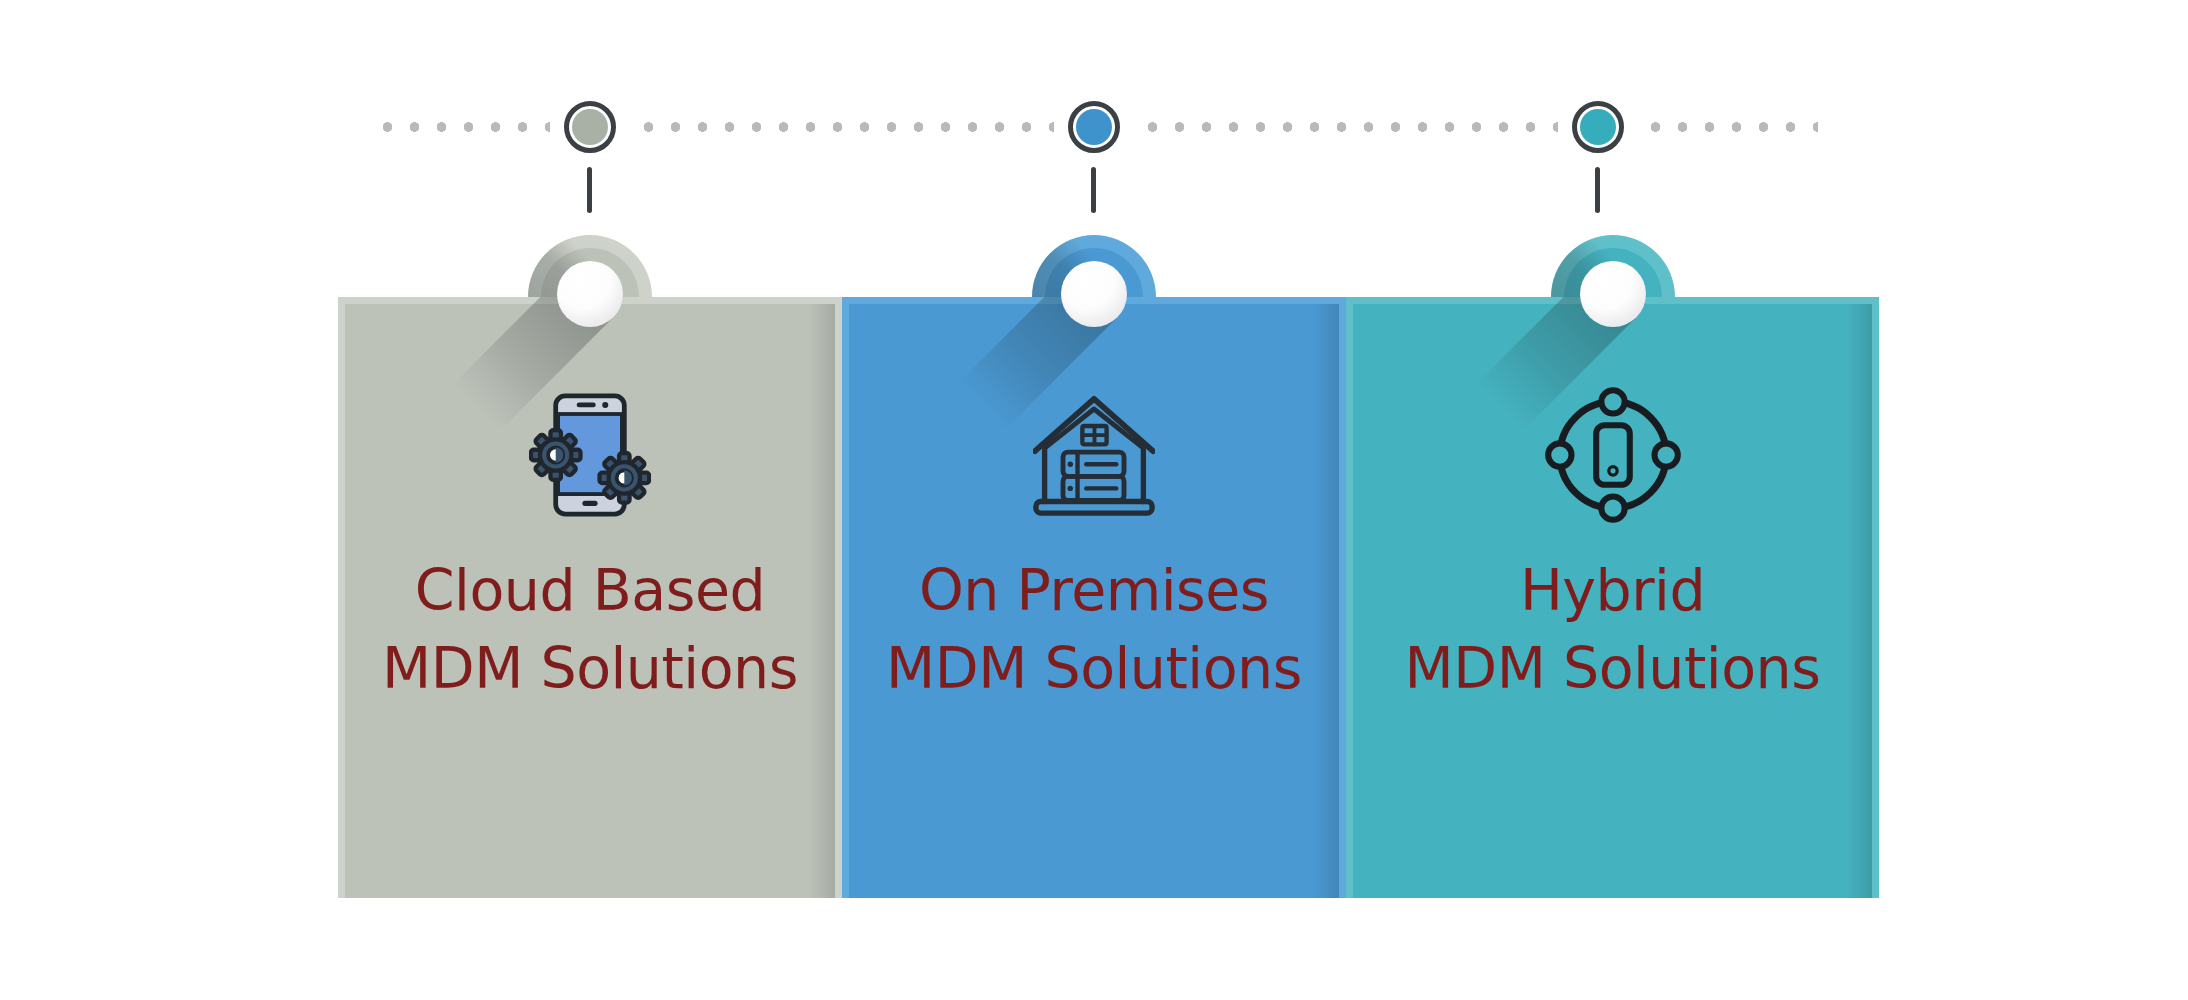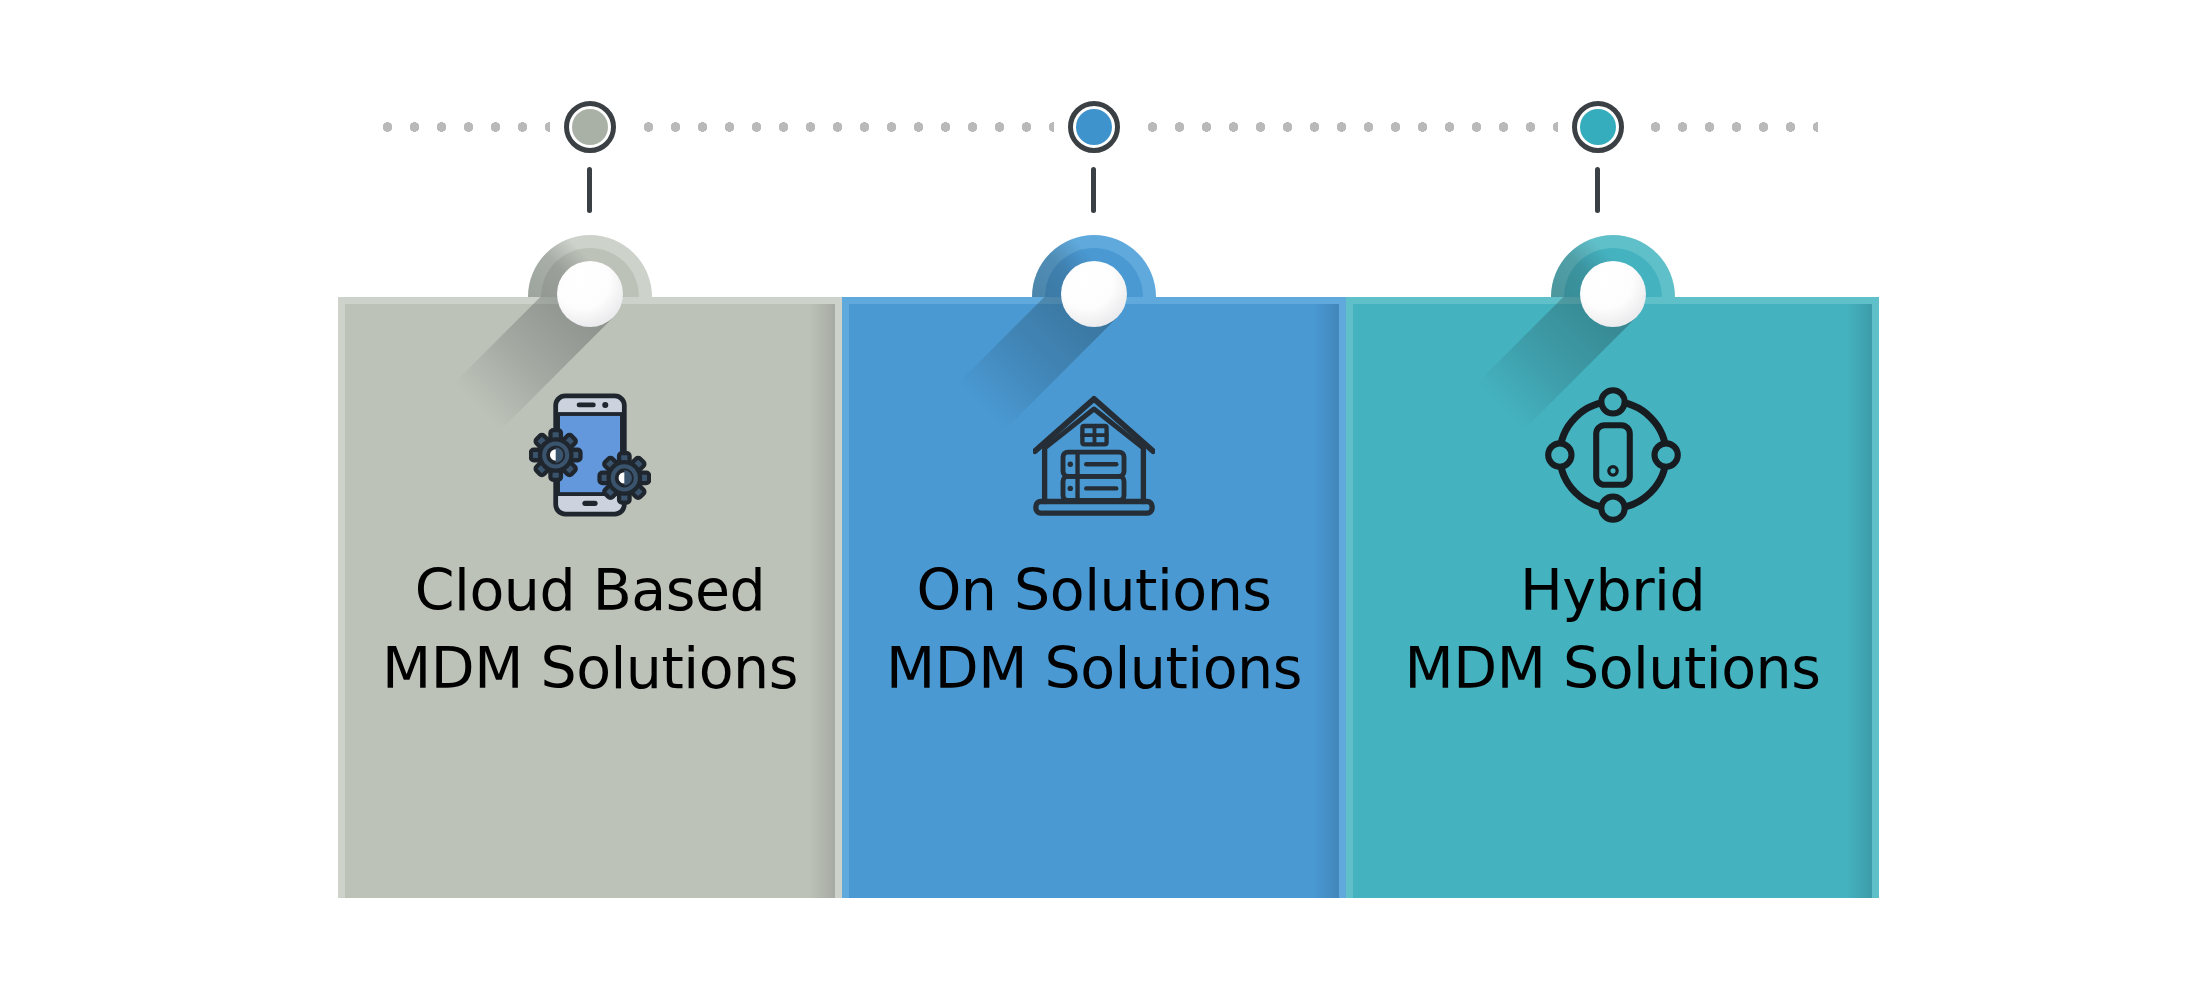--- a/index.html
+++ b/index.html
@@ -48,21 +48,21 @@
         background:linear-gradient(to bottom,rgba(18,28,28,0.30),rgba(18,28,28,0.14) 48%,rgba(18,28,28,0) 80%);}
 
   .ball{position:absolute;left:50%;top:-36px;width:66px;height:66px;margin-left:-33px;border-radius:50%;
         background:radial-gradient(circle at 38% 30%,#ffffff 0%,#fdfdfd 45%,#ececee 74%,#dfe1e2 100%);
         z-index:5;}
 
   .iconbox{position:absolute;left:0;right:0;top:88px;height:140px;
         display:flex;align-items:center;justify-content:center;}
 
   .title{position:absolute;left:0;right:0;top:254px;text-align:center;
-        font-size:57px;line-height:78px;font-weight:500;color:#000000;letter-spacing:-0.5px;}
+        font-size:57px;line-height:78px;font-weight:500;color:#7f1d1d;letter-spacing:-0.5px;}
 </style>
 </head>
 <body>
 
 <div class="stage">
 
   <div class="dotseg seg-a"></div>
   <div class="dotseg seg-b"></div>
   <div class="dotseg seg-c"></div>
   <div class="dotseg seg-d"></div>
@@ -149,21 +149,21 @@
             <line x1="46" y1="61" x2="46" y2="86" stroke-width="4.5"></line>
             <line x1="46" y1="86" x2="46" y2="111" stroke-width="4.5"></line>
             <line x1="55" y1="73.5" x2="86" y2="73.5" stroke-width="4.5"></line>
             <line x1="55" y1="98.5" x2="86" y2="98.5" stroke-width="4.5"></line>
           </g>
           <circle cx="38.5" cy="73.5" r="2.8" fill="#252e36"></circle>
           <circle cx="38.5" cy="98.5" r="2.8" fill="#252e36"></circle>
         </svg>
       </div>
       <div class="title">
-        <div>On Solutions</div>
+        <div>On Premises</div>
         <div>MDM Solutions</div>
       </div>
     </div>
     <div class="ball"></div>
   </div>
 
   <div class="card c3">
     <div class="bump">
         <div class="bump-inner"></div>
       </div>

